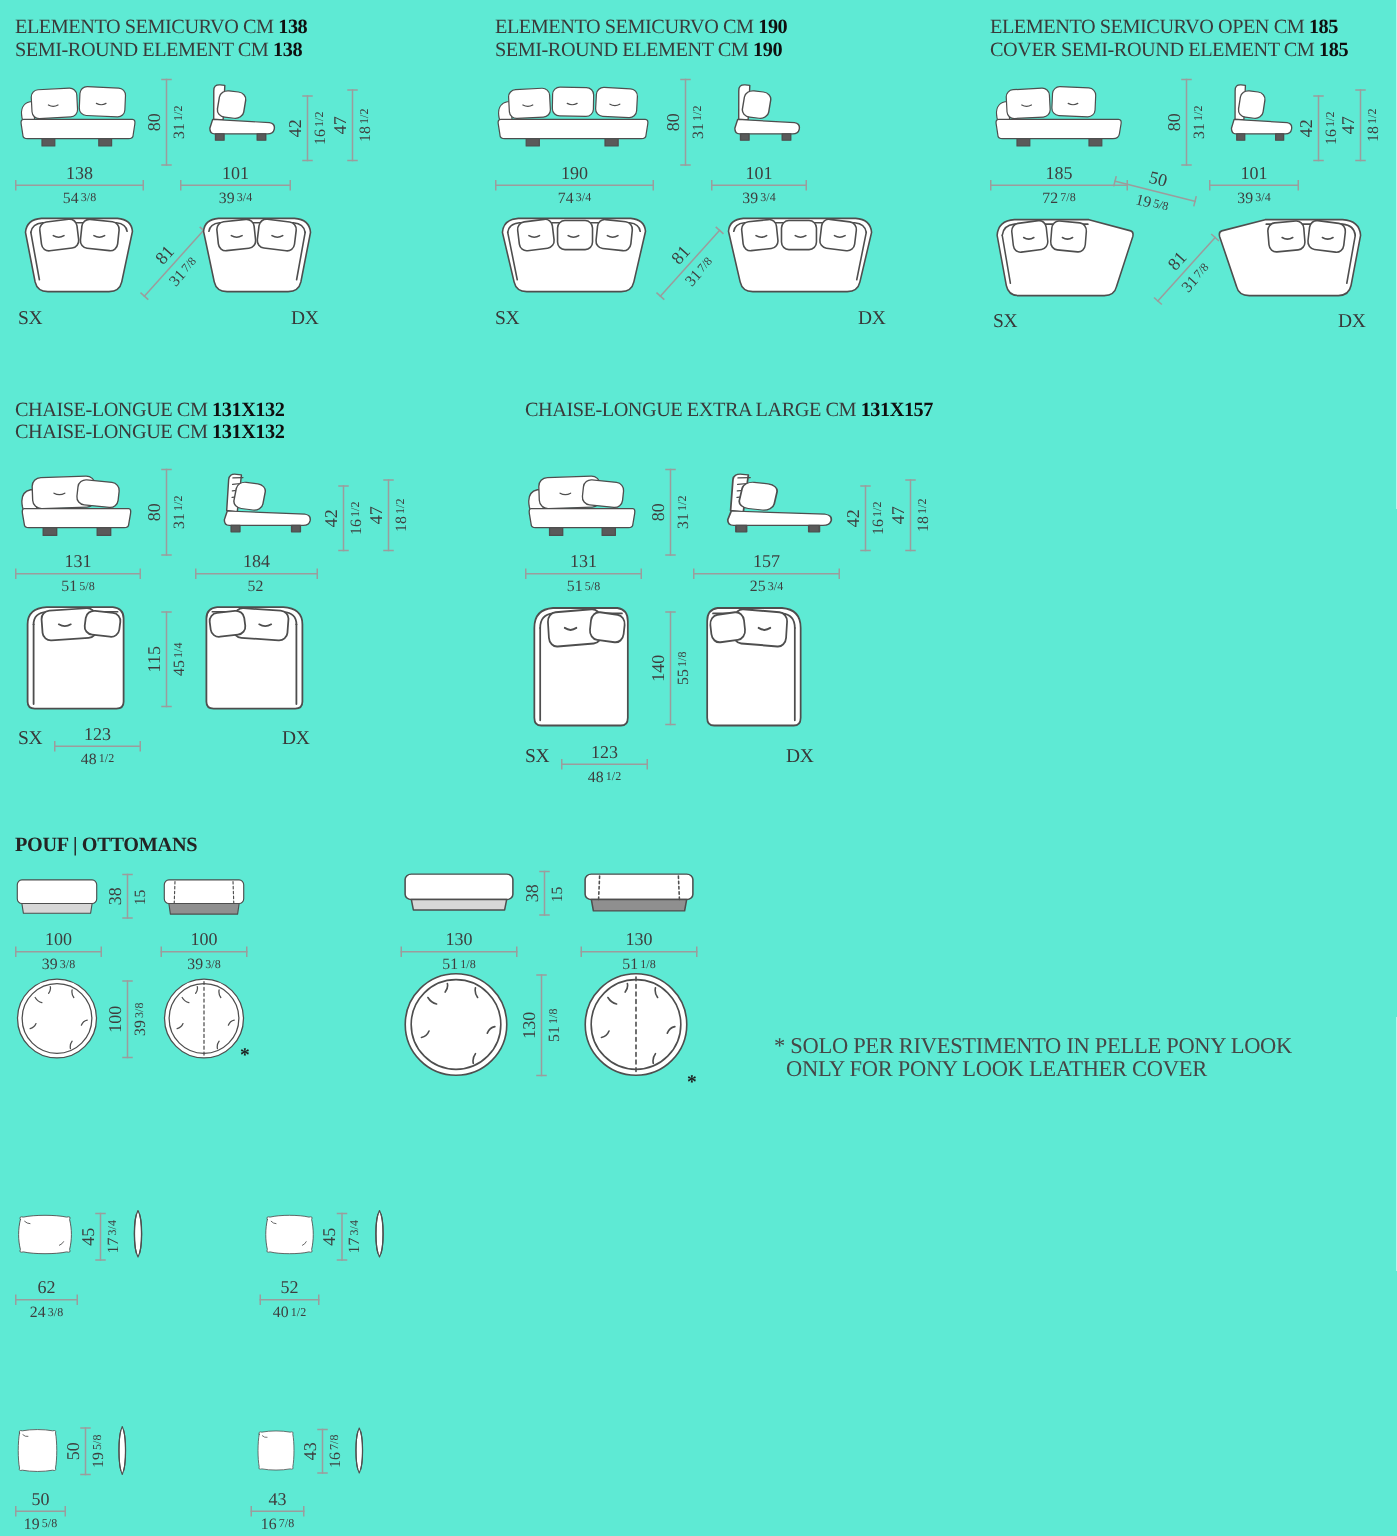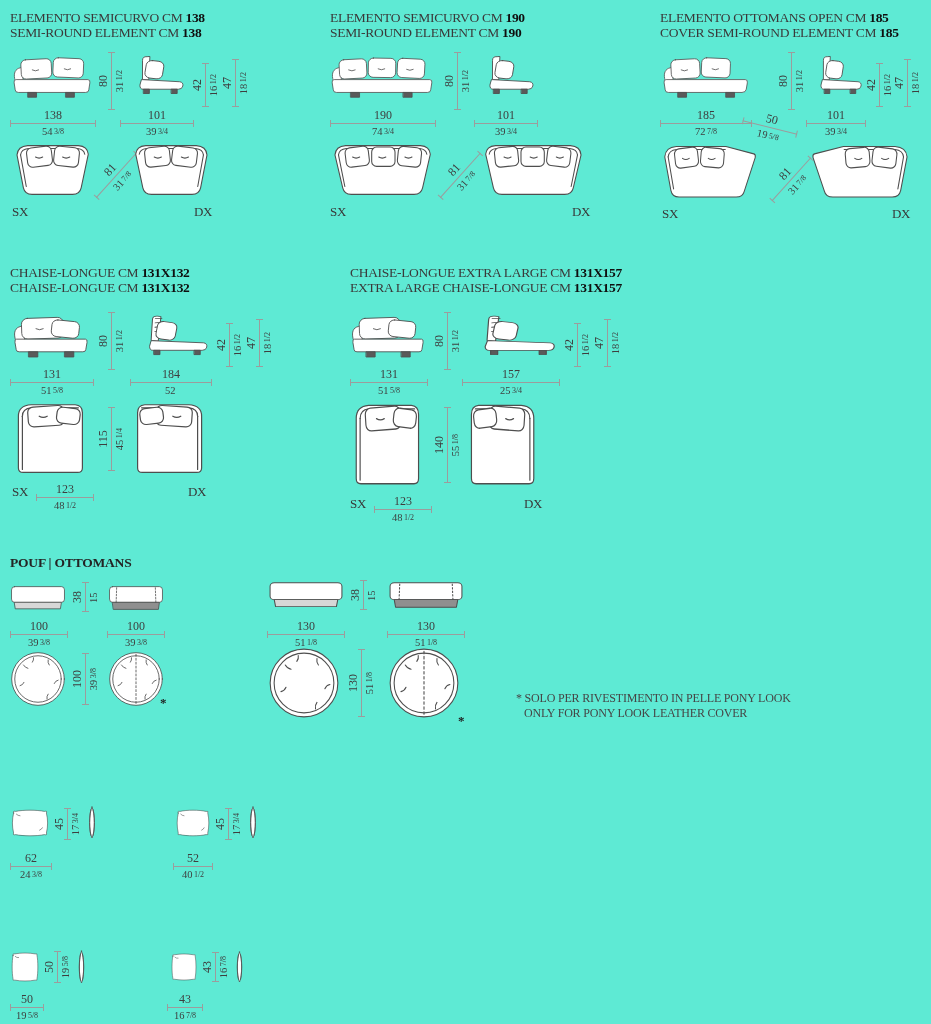--- a/index.html
+++ b/index.html
@@ -20,21 +20,21 @@
 .ddim .dimbox{width:100%}
 .dimbox{text-align:center}
 .dcm{position:relative;font-size:12px;line-height:14px;padding:0 2px 1px;border-bottom:1px solid #9c9c9c;color:#3e3e3e;white-space:nowrap}
 .dcm::before,.dcm::after{content:"";position:absolute;bottom:-3.5px;width:1px;height:7px;background:#9c9c9c}
 .dcm::before{left:0}
 .dcm::after{right:0}
 .din{font-size:10.5px;line-height:13px;padding-top:1px;color:#3e3e3e;white-space:nowrap}
 .fr{font-size:8px;margin-left:1.5px;vertical-align:1px}
 .cap{position:absolute;font-size:13px;letter-spacing:-0.3px;color:#383838}
 .star{position:absolute;font-size:13px;font-weight:bold;color:#1d1d1d}
-.note{position:absolute;font-size:12px;line-height:15px;letter-spacing:-0.2px;color:#464646;white-space:nowrap}
+.note{position:absolute;font-size:15px;line-height:15px;letter-spacing:-0.2px;color:#464646;white-space:nowrap}
 .note .l2{margin-left:8px}
 </style>
 </head>
 <body>
 
 <div class="page">
 
 <svg width="0" height="0" style="position:absolute">
 <defs>
   <symbol id="front2c" viewBox="0 0 150 86">
@@ -284,21 +284,21 @@
     </div>
   </div>
   <svg class="draw" style="left:150px;top:134px" width="106" height="56" viewBox="0 0 150 78" preserveAspectRatio="none">
         <use href="#plan3c" transform="translate(150,0) scale(-1,1)"></use>
       </svg>
   <div class="cap" style="left:0;top:196px">SX</div>
   <div class="cap" style="left:242px;top:196px">DX</div>
 </div>
 
 <div class="sec" style="left:660px;top:8px;width:271px;height:226px">
-  <div class="tl" style="top:2px"><span>ELEMENTO OTTOMANS OPEN CM</span>&nbsp;<b>185</b></div>
+  <div class="tl" style="top:2px"><span>ELEMENTO SEMICURVO OPEN CM</span>&nbsp;<b>185</b></div>
   <div class="tl" style="top:17px"><span>COVER SEMI-ROUND ELEMENT CM</span>&nbsp;<b>185</b></div>
   <svg class="draw" style="left:2px;top:47px" width="88" height="46" viewBox="0 0 165 86" preserveAspectRatio="none">
         <use href="#frontOpen"></use>
       </svg>
   <div class="vdim" style="left:114px;top:42px;width:34px;height:62px">
     <div class="dimbox" style="width:58px">
       <div class="dcm">80</div>
       <div class="din"><span>31</span><span class="fr">1/2</span></div>
     </div>
   </div>
@@ -407,21 +407,20 @@
     <div class="dimbox">
       <div class="dcm">123</div>
       <div class="din"><span>48</span><span class="fr">1/2</span></div>
     </div>
   </div>
   <div class="cap" style="left:178px;top:221px">DX</div>
 </div>
 
 <div class="sec" style="left:350px;top:263px;width:300px;height:280px">
   <div class="tl" style="top:2px"><span>CHAISE-LONGUE EXTRA LARGE CM</span>&nbsp;<b>131X157</b></div>
-  <div class="tl" style="top:17px"><span>EXTRA LARGE CHAISE-LONGUE CM</span>&nbsp;<b>131X157</b></div>
   <svg class="draw" style="left:0;top:52px" width="76" height="46" viewBox="0 0 130 80" preserveAspectRatio="none">
         <use href="#frontChaise"></use>
       </svg>
   <div class="vdim" style="left:80px;top:47px;width:34px;height:62px">
     <div class="dimbox" style="width:58px">
       <div class="dcm">80</div>
       <div class="din"><span>31</span><span class="fr">1/2</span></div>
     </div>
   </div>
   <svg class="draw" style="left:114px;top:52px" width="94" height="46" viewBox="0 0 120 86" preserveAspectRatio="none">

